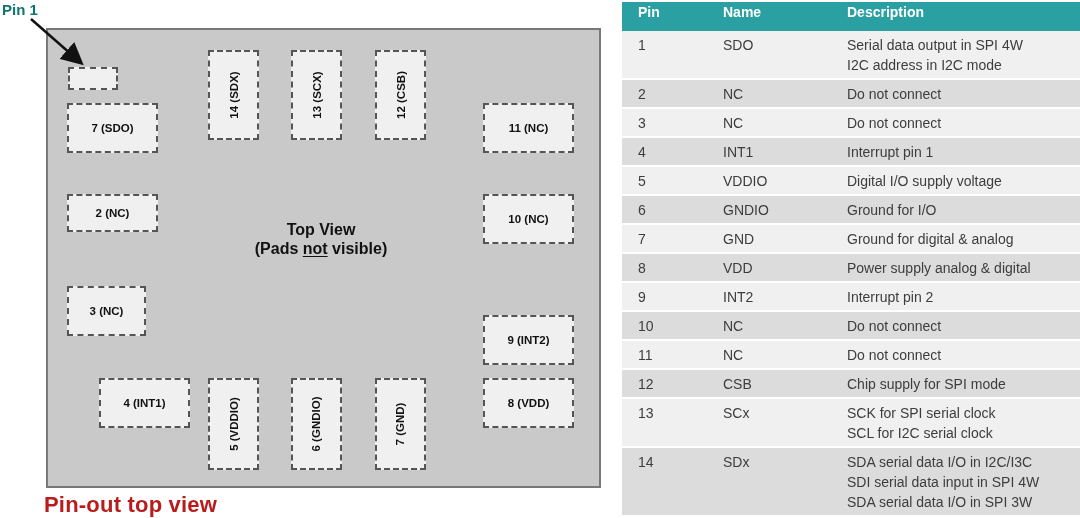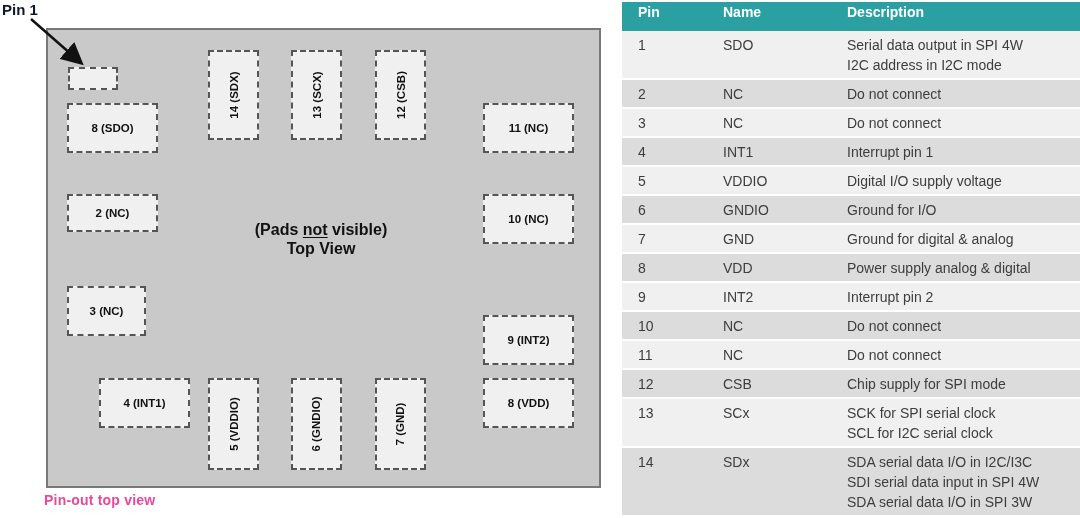--- a/index.html
+++ b/index.html
@@ -6,21 +6,21 @@
   body { font-family:"Liberation Sans", sans-serif; background:#fff; }
   .wrap {
     position:relative; width:1080px; height:518px;
     background:#fff; overflow:hidden;
   }
 
   
   .diagram { position:absolute; inset:0; }
   .pin1-label {
     position:absolute; left:2px; top:1px;
-    font-size:15px; font-weight:bold; color:#0f172a;
+    font-size:15px; font-weight:bold; color:#0f766e;
   }
   .arrow-svg { position:absolute; left:0; top:0; }
   .chip {
     position:absolute; left:46px; top:28px; width:555px; height:460px;
     background:var(--chip-fill); border:2px solid #787878; box-sizing:border-box;
   }
   .pad {
     position:absolute; box-sizing:border-box;
     background:var(--pad-fill); border:2px dashed #555;
     display:flex; align-items:center; justify-content:center;
@@ -28,21 +28,21 @@
   }
   .pad.vert span { transform:rotate(-90deg); }
   .center-label {
     position:absolute; left:221px; top:220px; width:200px;
     text-align:center; font-size:16px; font-weight:bold; color:#111;
     line-height:19px;
   }
   .center-label .ul { text-decoration:underline; text-underline-offset:2px; }
   .caption {
     position:absolute; left:44px; top:492px;
-    font-size:14px; font-weight:bold; color:#ec4899; letter-spacing:0.2px;
+    font-size:22px; font-weight:bold; color:#b91c1c; letter-spacing:0.2px;
   }
 
   
   .ptable {
     position:absolute; left:622px; top:2px; width:458px;
     font-size:14px; color:#3d3d3d;
   }
   .thead {
     display:flex; background:var(--header-teal); color:#fff;
     font-weight:bold; height:29px; 
@@ -72,21 +72,21 @@
         <marker id="ah" markerWidth="9" markerHeight="9" refX="7" refY="4.5" orient="auto">
           <path d="M0,0 L9,4.5 L0,9 z" fill="#111"></path>
         </marker>
       </defs>
       <line x1="31" y1="19" x2="80" y2="62" stroke="#111" stroke-width="2.5" marker-end="url(#ah)"></line>
     </svg>
 
     <div class="pad" style="left:68px; top:67px; width:50px; height:23px;"></div>
 
     <div class="pad" style="left:67px; top:103px; width:91px; height:50px;">
-        <span>8 (SDO)</span>
+        <span>7 (SDO)</span>
       </div>
     <div class="pad" style="left:67px; top:194px; width:91px; height:38px;">
         <span>2 (NC)</span>
       </div>
     <div class="pad" style="left:67px; top:286px; width:79px; height:50px;">
         <span>3 (NC)</span>
       </div>
     <div class="pad" style="left:67px; top:378px; width:91px; height:50px;margin-left:32px;">
         <span>4 (INT1)</span>
       </div>
@@ -118,22 +118,22 @@
         <span>5 (VDDIO)</span>
       </div>
     <div class="pad vert" style="left:291px; top:378px; width:51px; height:92px;">
         <span>6 (GNDIO)</span>
       </div>
     <div class="pad vert" style="left:375px; top:378px; width:51px; height:92px;">
         <span>7 (GND)</span>
       </div>
 
     <div class="center-label">
+      <div>Top View</div>
       <div><span>(Pads </span><span class="ul">not</span><span> visible)</span></div>
-      <div>Top View</div>
     </div>
 
     <div class="caption">Pin-out top view</div>
   </div>
 
   <div class="ptable">
     <div class="thead">
       <div class="cell c-pin">Pin</div>
       <div class="cell c-name">Name</div>
       <div class="cell c-desc">Description</div>

